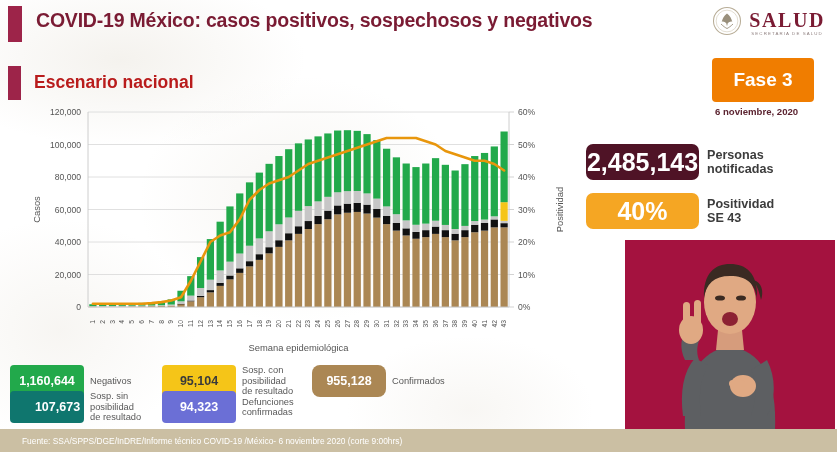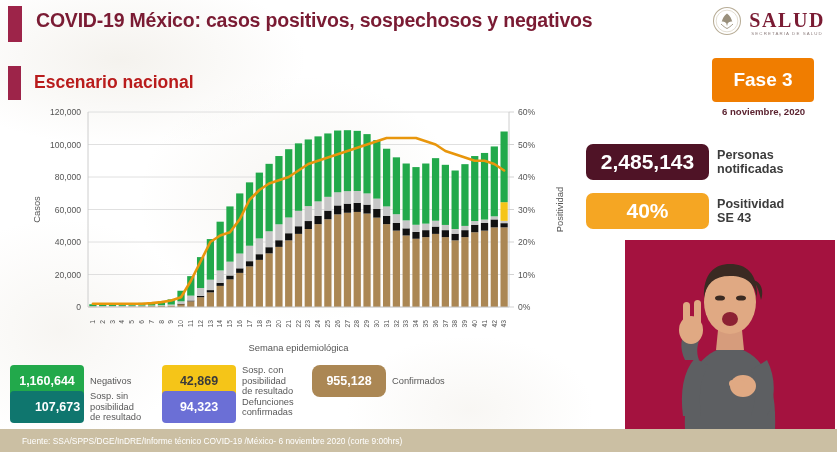--- a/index.html
+++ b/index.html
@@ -90,31 +90,31 @@
   }
   
   .fase-box {
     position: absolute; left: 712px; top: 58px; width: 102px; height: 44px;
     background: #f07d00; border-radius: 4px;
     display: flex; align-items: center; justify-content: center;
   }
   .fase-text { font-size: 19px; font-weight: bold; color: #ffffff; }
   .fecha {
     position: absolute; left: 715px; top: 106px;
-    font-size: 9.6px; font-weight: bold; color: #5b2330; margin-left: 7px;
+    font-size: 9.6px; font-weight: bold; color: #5b2330;
   }
   .stat-row {
     position: absolute; display: flex; align-items: center; gap: 8px;
   }
   #stat-notificadas { left: 586px; top: 144px; }
   #stat-positividad { left: 586px; top: 193px; }
   .stat-pill {
     display: flex; align-items: center; justify-content: center;
-    width: 123px; height: 36px; border-radius: 7px;
-    font-size: 21px; font-weight: bold; color: #ffffff;
+    width: 113px; height: 36px; border-radius: 7px;
+    font-size: 25px; font-weight: bold; color: #ffffff;
   }
   .stat-pill.maroon { background: #4f1326; }
   .stat-pill.orange { background: #f5a623; }
   .stat-label {
     font-size: 12.6px; font-weight: bold; color: #3c3c3c;
     line-height: 1.12; white-space: pre-line;
   }
   
   .video-frame {
     position: absolute; left: 625px; top: 240px; width: 210px; height: 190px;
@@ -407,21 +407,21 @@
         <text x="0" y="0" text-anchor="middle" font-size="9.4" fill="#555" font-family="&quot;Liberation Sans&quot;, sans-serif" transform="translate(537,105.5) rotate(-90)">Positividad</text>
       </svg>
   </div>
 
   <div class="legend">
     <div class="leg-cell">
       <span class="leg-pill" id="lp0" style="background: rgb(34, 169, 75);">1,160,644</span>
       <span class="leg-label">Negativos</span>
     </div>
     <div class="leg-cell">
-      <span class="leg-pill dark-text" id="lp2" style="background: rgb(245, 197, 24);">42,869</span>
+      <span class="leg-pill dark-text" id="lp2" style="background: rgb(245, 197, 24);">95,104</span>
       <span class="leg-label">Sosp. con posibilidad
 de resultado</span>
     </div>
     <div class="leg-cell">
       <span class="leg-pill" id="lp3" style="background: rgb(171, 135, 84); border-radius: 8px;">955,128</span>
       <span class="leg-label">Confirmados</span>
     </div>
     <div class="leg-cell">
       <span class="leg-pill" id="lp4" style="background: #0f766e; padding-left: 28px;">107,673</span>
       <span class="leg-label">Sosp. sin posibilidad

